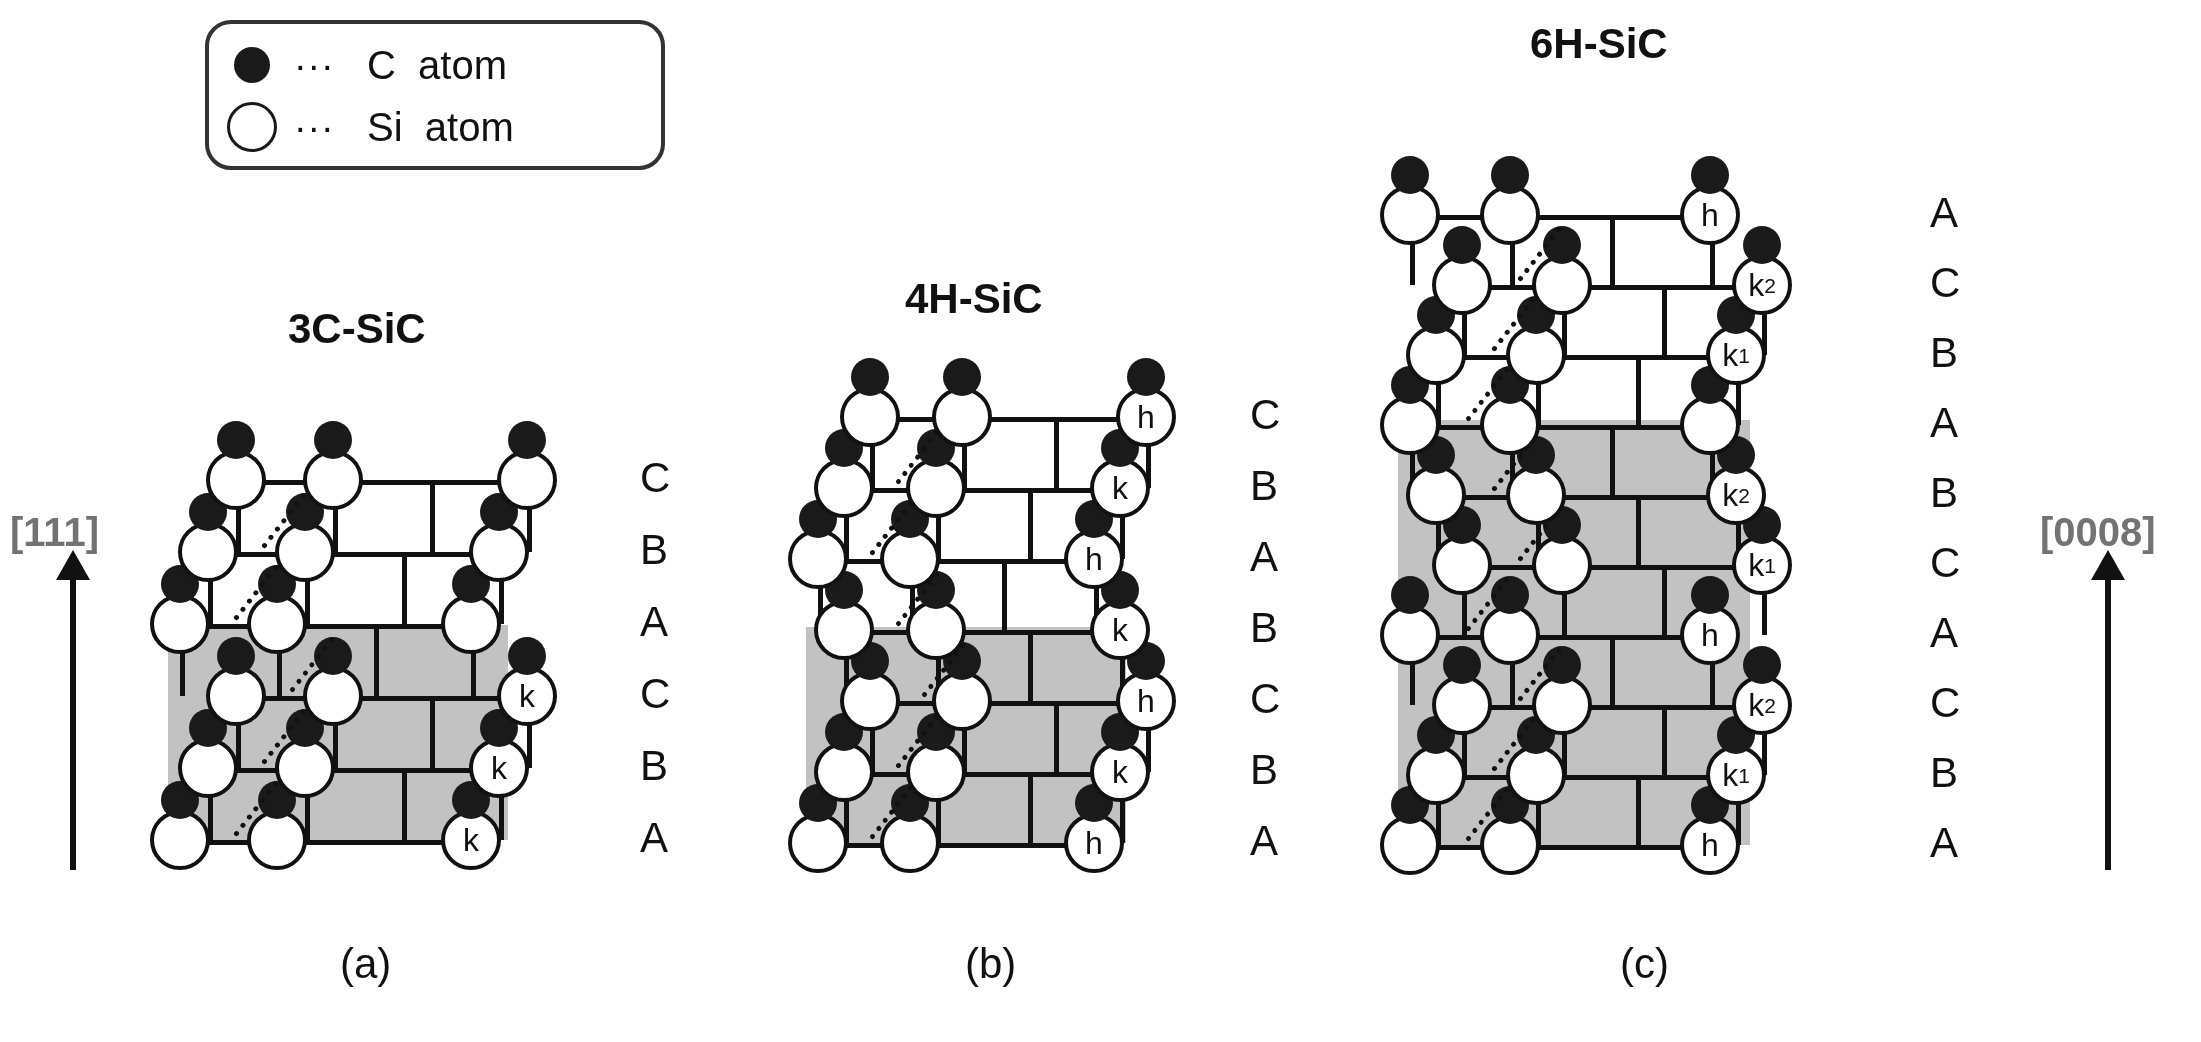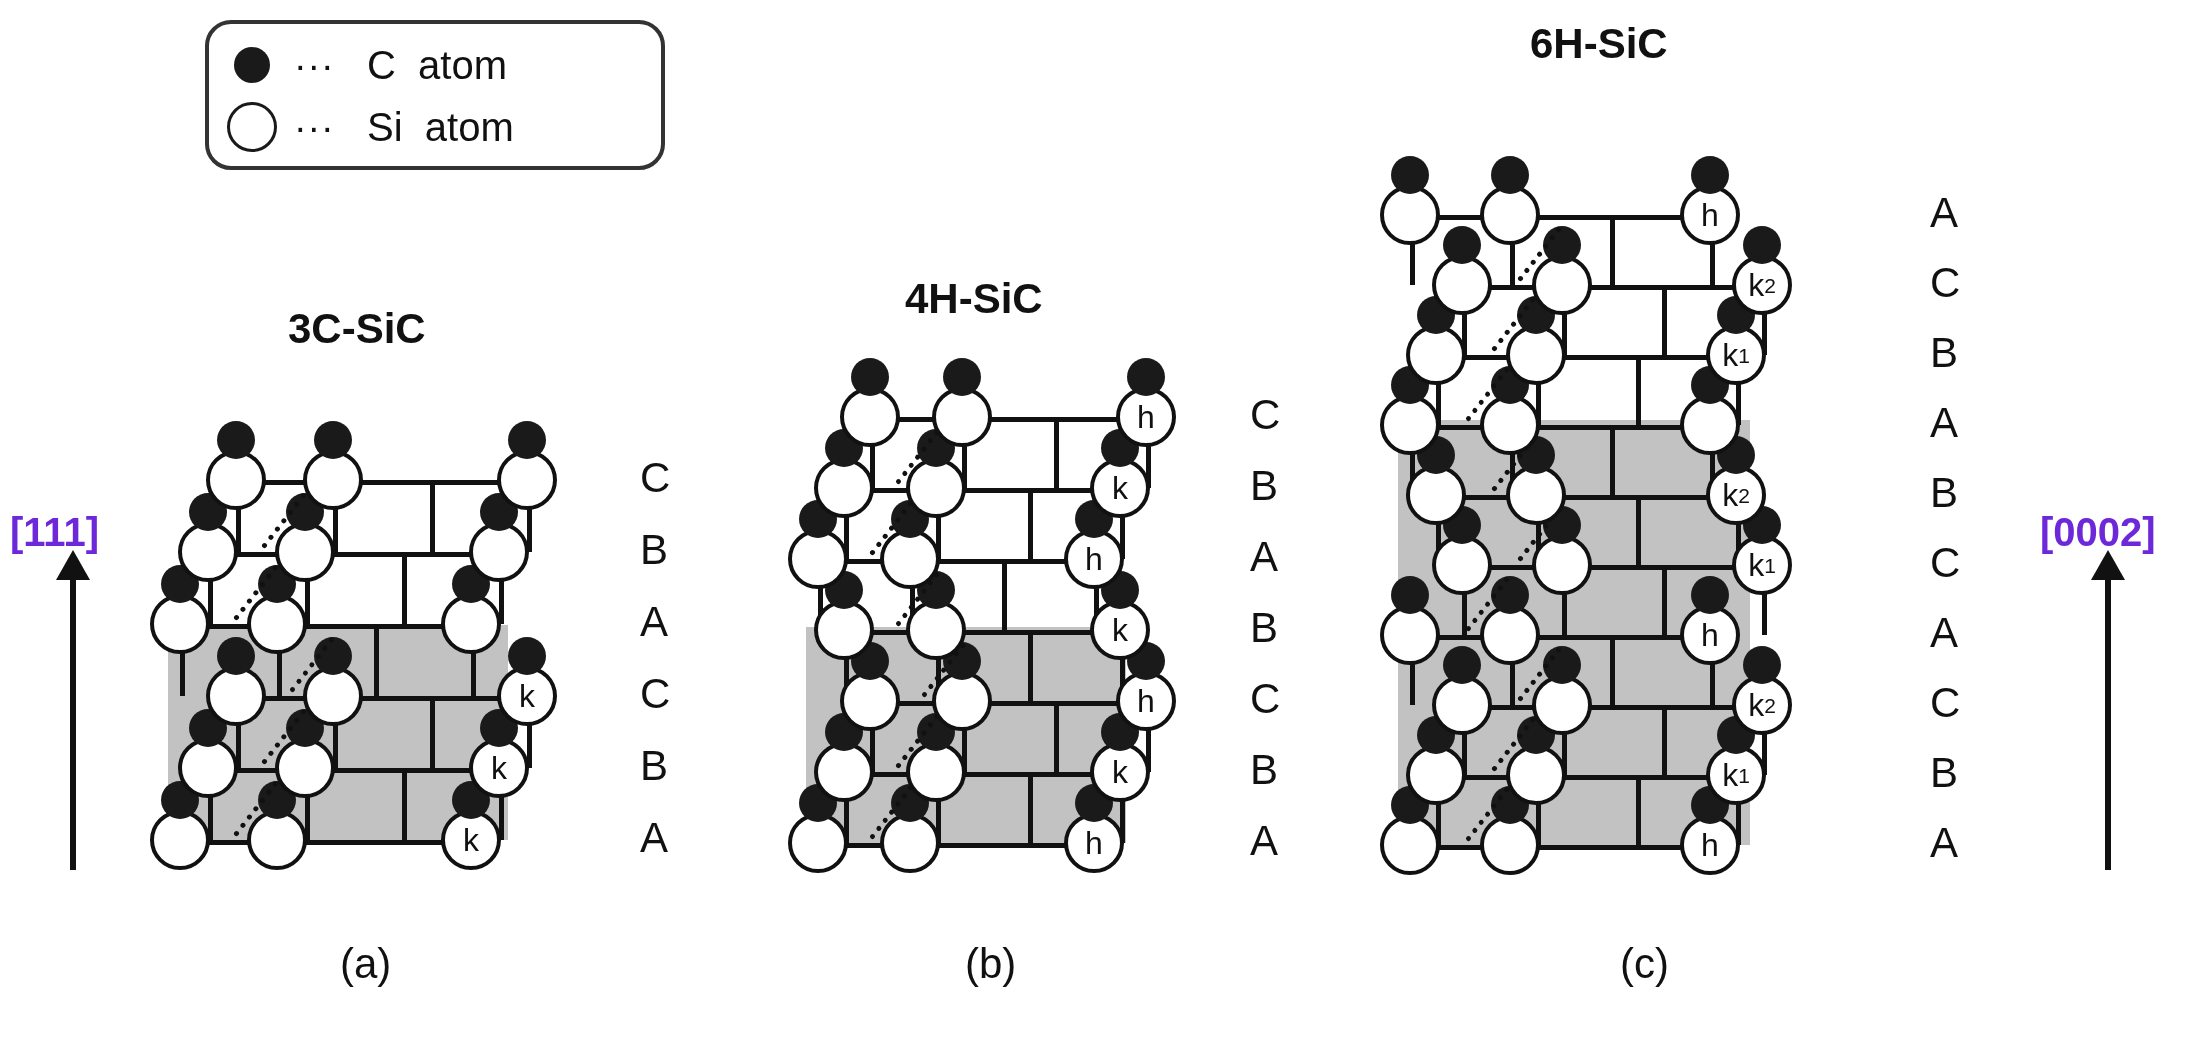--- a/index.html
+++ b/index.html
@@ -18,21 +18,21 @@
   .legend-swatch{width:86px;display:flex;justify-content:center;align-items:center;}
   .dot-c{width:36px;height:36px;border-radius:50%;background:#1a1a1a;}
   .dot-si{width:50px;height:50px;border-radius:50%;background:#fff;border:3.5px solid #1a1a1a;box-sizing:border-box;}
   .legend-dots{width:72px;font-size:38px;letter-spacing:3px;color:#111;line-height:1;padding-bottom:16px;}
   .legend-label{font-size:40px;color:#111;white-space:pre;}
 
   
   .panel-title{position:absolute;font-size:42px;font-weight:bold;color:#111;white-space:nowrap;}
 
   
-  .dir-label{position:absolute;font-size:40px;font-weight:bold;color:#6d28d9;white-space:nowrap;}
+  .dir-label{position:absolute;font-size:40px;font-weight:bold;color:#737373;white-space:nowrap;}
   .dir-arrow{position:absolute;width:6px;background:#111;}
   .dir-arrow::before{
     content:"";position:absolute;left:50%;top:-2px;transform:translateX(-50%);
     width:0;height:0;border-left:17px solid transparent;border-right:17px solid transparent;
     border-bottom:30px solid #111;margin-top:-28px;
   }
 
   
   .panel{position:absolute;}
   .shade{position:absolute;background:#c2c2c2;}
@@ -73,21 +73,21 @@
         <div class="dot-si"></div>
       </div>
       <div class="legend-dots">...</div>
       <div class="legend-label">Si  atom</div>
     </div>
   </div>
 
   <div class="dir-label" style="left:10px;top:510px;">[111]</div>
   <div class="dir-arrow" style="left:70px;top:580px;height:290px;"></div>
 
-  <div class="dir-label" style="left:2040px;top:510px;">[0002]</div>
+  <div class="dir-label" style="left:2040px;top:510px;">[0008]</div>
   <div class="dir-arrow" style="left:2105px;top:580px;height:290px;"></div>
 
   <div class="panel-title" style="left:288px;top:305px;">3C-SiC</div>
 
   <div class="panel" id="panel-a" style="left:150px;top:415px;width:470px;height:470px;">
       <div class="shade" style="left:18px;top:210px;width:340px;height:215px;"></div>
       <div class="bond h" style="left:30px;top:425px;width:291px;"></div>
       <div class="bond h" style="left:58px;top:353px;width:291px;"></div>
       <div class="bond v" style="left:58px;top:353px;height:72px;"></div>
       <div class="bond v" style="left:155px;top:353px;height:72px;"></div>

